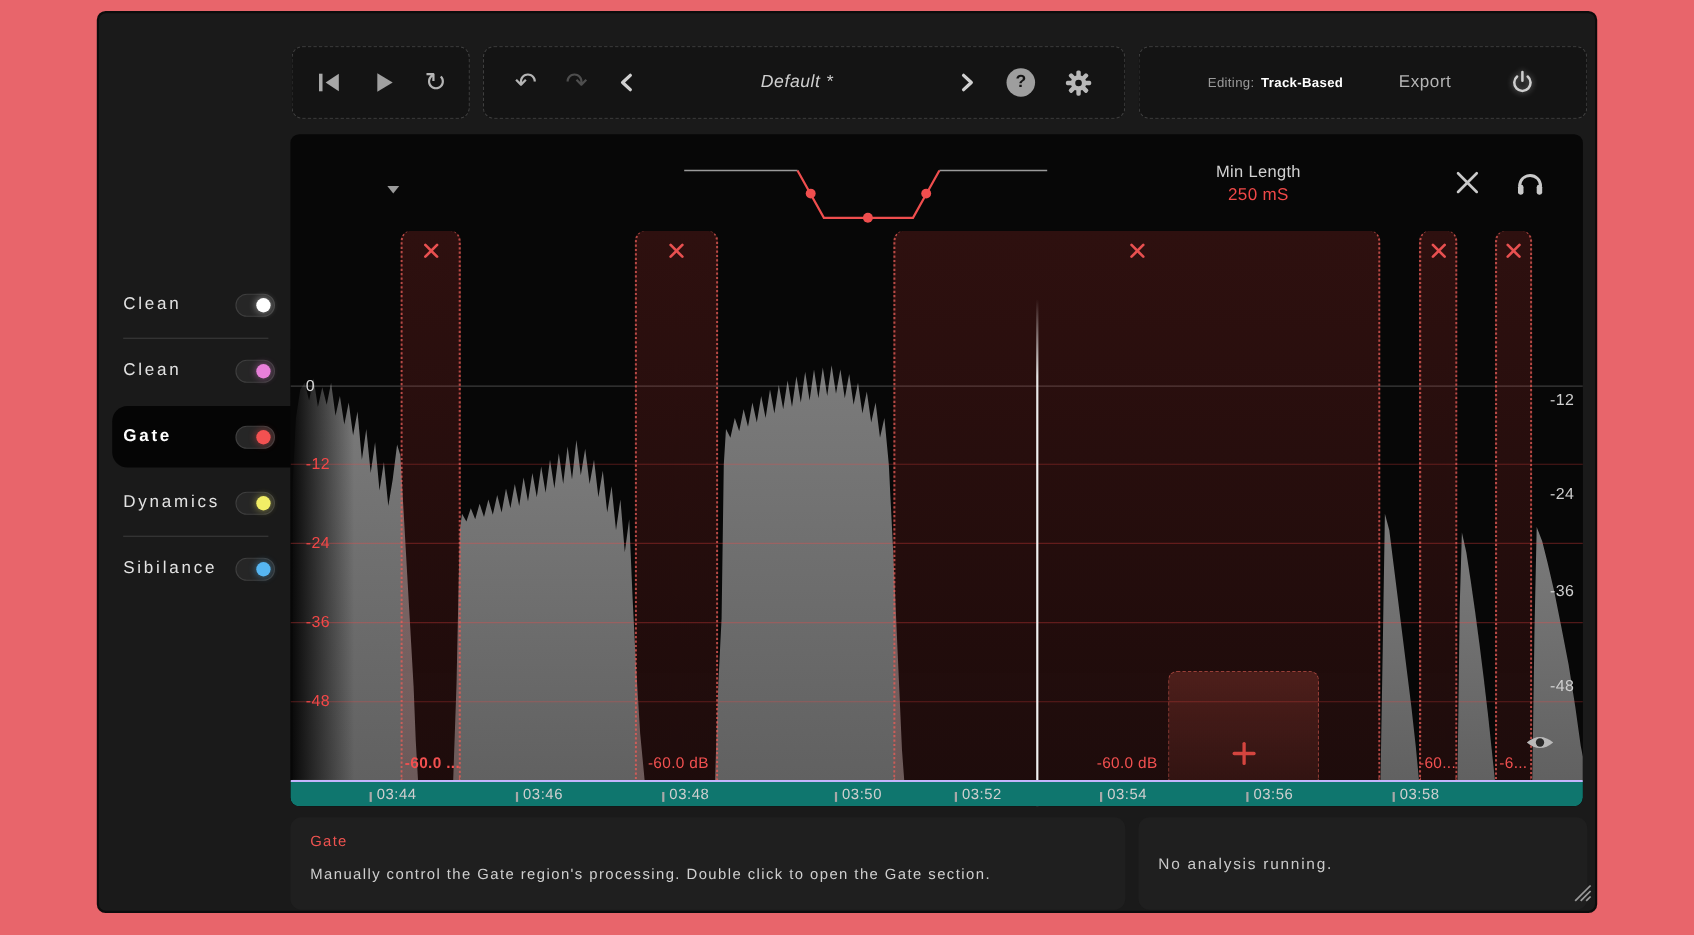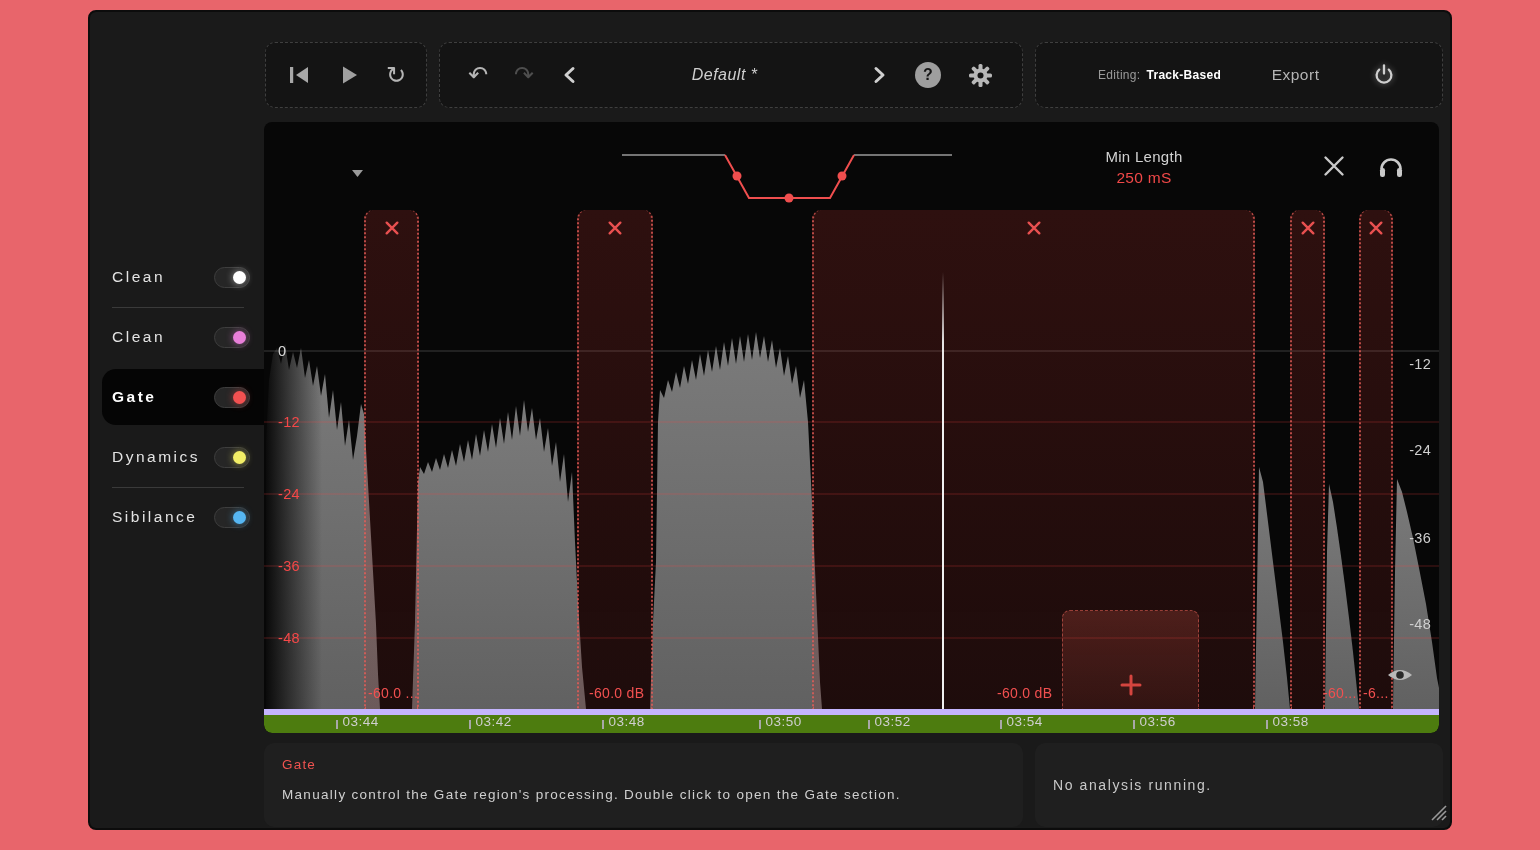--- a/index.html
+++ b/index.html
@@ -70,21 +70,21 @@
     background:linear-gradient(180deg, rgba(235,95,80,0.22), rgba(235,95,80,0.10));
     border:1.5px dashed rgba(235,100,90,0.55); border-bottom:none; border-radius:8px 8px 0 0;
     display:flex; align-items:flex-end; justify-content:center; padding-bottom:12px; }
   .playhead { position:absolute; left:678px; top:150px; width:2px; height:461px; z-index:4;
     background:linear-gradient(180deg, rgba(255,255,255,0) 0px, rgba(250,250,250,0.9) 70px, #f0f0f0 120px); }
   .axl { position:absolute; font-size:14.5px; transform:translateY(-50%); z-index:5; color:#f54848; letter-spacing:0.3px; }
   .axl.left { left:14px; }
   .axl.right { right:8px; color:#cfcfcf; }
   .axl.zero { color:#d8d8d8; }
   .timeline { position:absolute; left:0; top:587px; width:1175px; height:24px; z-index:5;
-    background:#4d7c0f; border-top:6px solid #c4b5fd; border-radius:0 0 8px 8px; }
+    background:#0f766e; border-top:2px solid #c4b5fd; border-radius:0 0 8px 8px; }
   .tick { position:absolute; bottom:4px; display:flex; align-items:flex-end; }
   .tickmark { display:inline-block; width:1.5px; height:9px; background:#a8a8a8; }
   .ticktext { font-size:13.5px; color:#cfcfcf; margin-left:5px; letter-spacing:0.5px; line-height:1; position:relative; top:-1px; }
   .eye { position:absolute; left:1121px; top:542px; z-index:6; cursor:pointer; }
   
   .info { position:absolute; top:731px; height:84px; background:#1f1f1f; border-radius:10px; }
   .info-left { left:174px; width:759px; padding:14px 18px; }
   .info-right { left:945px; width:408px; display:flex; align-items:center; padding-left:18px; }
   .info-title { font-size:13.5px; color:#ef5350; letter-spacing:1.2px; }
   .info-desc { font-size:13.5px; color:#cfcfcf; letter-spacing:1.3px; margin-top:15px; }
@@ -219,21 +219,21 @@
         <polyline points="358,33 461,33" fill="none" stroke="#9a9a9a" stroke-width="1.5"></polyline>
         <polyline points="590,33 688,33" fill="none" stroke="#9a9a9a" stroke-width="1.5"></polyline>
         <polyline points="461,33 485,76 566,76 590,33" fill="none" stroke="#ef4e4e" stroke-width="2"></polyline>
         <circle cx="473" cy="54" r="4.5" fill="#ef4e4e"></circle>
         <circle cx="525" cy="76" r="4.5" fill="#ef4e4e"></circle>
         <circle cx="578" cy="54" r="4.5" fill="#ef4e4e"></circle>
       </g>
     </svg>
 
     <div class="regions-layer">
-        <div class="region" style="left: 100px; width: 55px;">
+        <div class="region" style="left: 100px; width: 55px; font-weight: bold;">
           <button class="region-close ibtn">
             <svg width="16" height="16" viewBox="-9 -9 18 18">
               <path d="M -6 -6 L 6 6 M -6 6 L 6 -6" stroke="#e85050" stroke-width="2.7" stroke-linecap="round"></path>
             </svg>
           </button>
           <span class="region-label" style="left: 2px;">-60.0 ...</span>
         </div>
         <div class="region" style="left: 313px; width: 76px;">
           <button class="region-close ibtn">
             <svg width="16" height="16" viewBox="-9 -9 18 18">
@@ -249,21 +249,21 @@
             </svg>
           </button>
           <span class="region-label" style="left: 183px;">-60.0 dB</span>
         </div>
         <div class="region" style="left: 1026px; width: 35px;">
           <button class="region-close ibtn">
             <svg width="16" height="16" viewBox="-9 -9 18 18">
               <path d="M -6 -6 L 6 6 M -6 6 L 6 -6" stroke="#e85050" stroke-width="2.7" stroke-linecap="round"></path>
             </svg>
           </button>
-          <span class="region-label" style="left: -2px; margin-left: 33px;">-60...</span>
+          <span class="region-label" style="left: -2px;">-60...</span>
         </div>
         <div class="region" style="left: 1095px; width: 34px;">
           <button class="region-close ibtn">
             <svg width="16" height="16" viewBox="-9 -9 18 18">
               <path d="M -6 -6 L 6 6 M -6 6 L 6 -6" stroke="#e85050" stroke-width="2.7" stroke-linecap="round"></path>
             </svg>
           </button>
           <span class="region-label" style="left: 2px;">-6...</span>
         </div>
       </div>
@@ -307,21 +307,21 @@
       </svg>
     </div>
 
     <div class="timeline">
         <div class="tick" style="left: 72px;">
           <span class="tickmark"></span>
           <span class="ticktext">03:44</span>
         </div>
         <div class="tick" style="left: 205px;">
           <span class="tickmark"></span>
-          <span class="ticktext">03:42</span>
+          <span class="ticktext">03:46</span>
         </div>
         <div class="tick" style="left: 338px;">
           <span class="tickmark"></span>
           <span class="ticktext">03:48</span>
         </div>
         <div class="tick" style="left: 471px; margin-left: 24px;">
           <span class="tickmark"></span>
           <span class="ticktext">03:50</span>
         </div>
         <div class="tick" style="left: 604px;">

